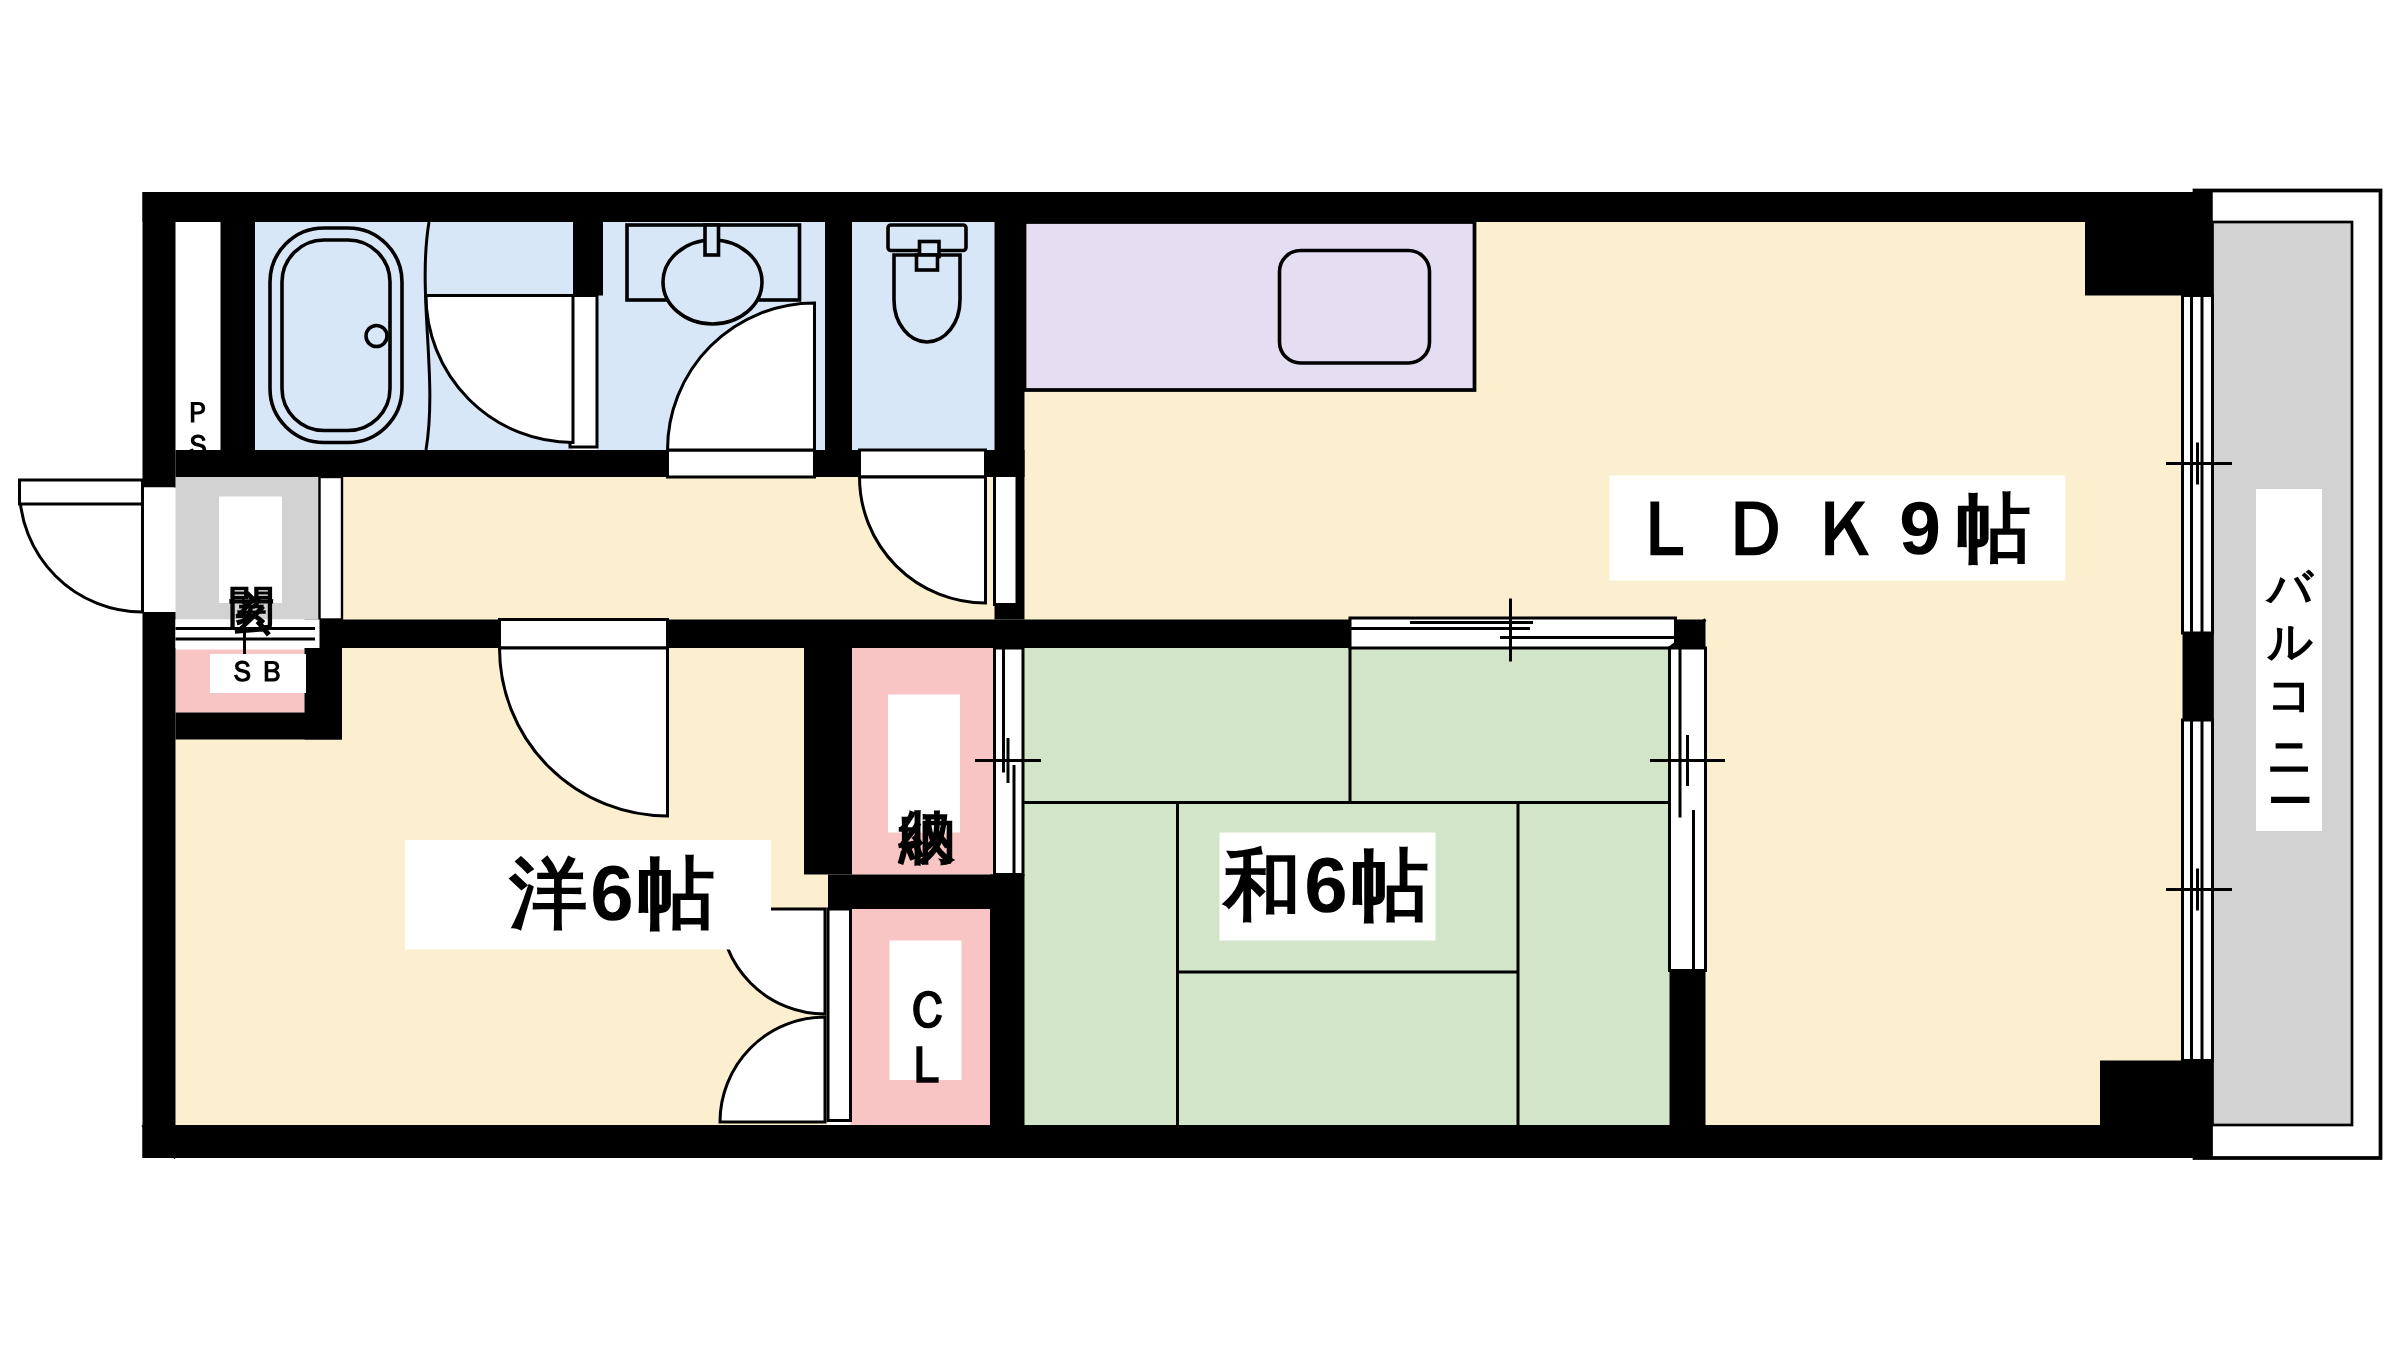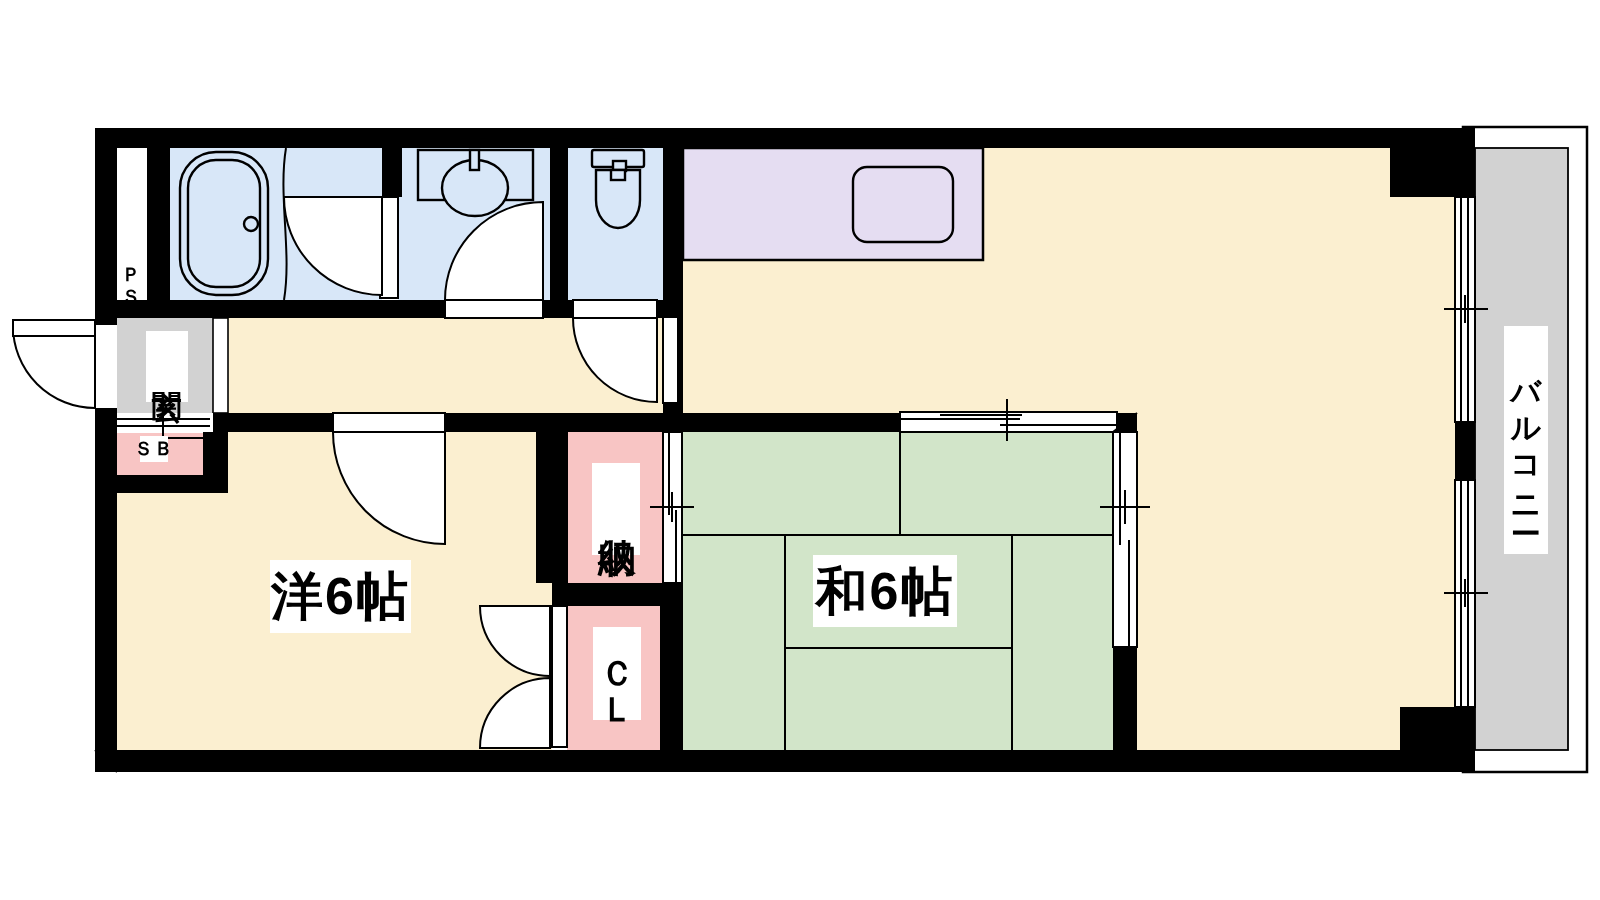--- a/index.html
+++ b/index.html
@@ -4,26 +4,26 @@
 <style>
   html,body{margin:0;padding:0;background:#fff;}
   #stage{position:relative;width:1600px;height:900px;background:#ffffff;overflow:hidden;
          font-family:"Liberation Sans","DejaVu Sans",sans-serif;}
   #plan-svg{position:absolute;left:0;top:0;}
   .lbl{position:absolute;display:flex;align-items:center;justify-content:center;
        color:#000;font-weight:600;line-height:1.05;white-space:nowrap;z-index:5;}
   .lbl.boxed{background:#ffffff;}
   .vert{writing-mode:vertical-rl;text-orientation:mixed;}
   .lbl-ldk{left:1073px;top:317px;width:304px;height:70px;font-size:50px;letter-spacing:10px;}
-  .lbl-west{left:270px;top:560px;width:141px;height:73px;font-size:52px;letter-spacing:2px;}
+  .lbl-west{left:270px;top:560px;width:210px;height:73px;font-size:52px;letter-spacing:2px;padding-left:34px;}
   .lbl-wa{left:813px;top:555px;width:144px;height:72px;font-size:52px;letter-spacing:2px;}
   .lbl-storage{left:592px;top:463px;width:48px;height:92px;font-size:38px;}
   .lbl-cl{left:593px;top:627px;width:48px;height:93px;font-size:34px;letter-spacing:4px;}
   .lbl-genkan{left:146px;top:331px;width:42px;height:71px;font-size:30px;}
-  .lbl-sb{left:140px;top:436px;width:28px;height:26px;font-size:19px;letter-spacing:1px;}
+  .lbl-sb{left:140px;top:436px;width:64px;height:26px;font-size:19px;letter-spacing:1px;}
   .lbl-ps{left:117px;top:243px;width:28px;height:66px;font-size:19px;letter-spacing:3px;}
   .lbl-balcony{left:1504px;top:326px;width:44px;height:228px;font-size:30px;letter-spacing:6px;}
 </style>
 </head>
 <body>
 
 <div id="stage">
 <svg id="plan-svg" width="1600" height="900" viewBox="0 0 1600 900">
 
   <g>
@@ -161,20 +161,21 @@
     <line x1="1465" y1="295" x2="1465" y2="323"></line>
     <line x1="1461" y1="480" x2="1461" y2="707"></line>
     <line x1="1468" y1="480" x2="1468" y2="707"></line>
     <line x1="1444" y1="593" x2="1488" y2="593"></line>
     <line x1="1465" y1="579" x2="1465" y2="607"></line>
     <line x1="1113" y1="432" x2="1137" y2="413"></line>
     <line x1="95" y1="750" x2="117" y2="772"></line>
   </g>
 </svg>
 
+  <div class="lbl boxed lbl-ldk">ＬＤＫ9帖</div>
   <div class="lbl boxed lbl-west">洋6帖</div>
   <div class="lbl boxed lbl-wa">和6帖</div>
   <div class="lbl boxed vert lbl-storage">収納</div>
   <div class="lbl boxed vert lbl-cl">ＣＬ</div>
   <div class="lbl boxed vert lbl-genkan">玄関</div>
   <div class="lbl boxed lbl-sb">ＳＢ</div>
   <div class="lbl vert lbl-ps">ＰＳ</div>
   <div class="lbl boxed vert lbl-balcony">バルコニー</div>
 </div>
 

